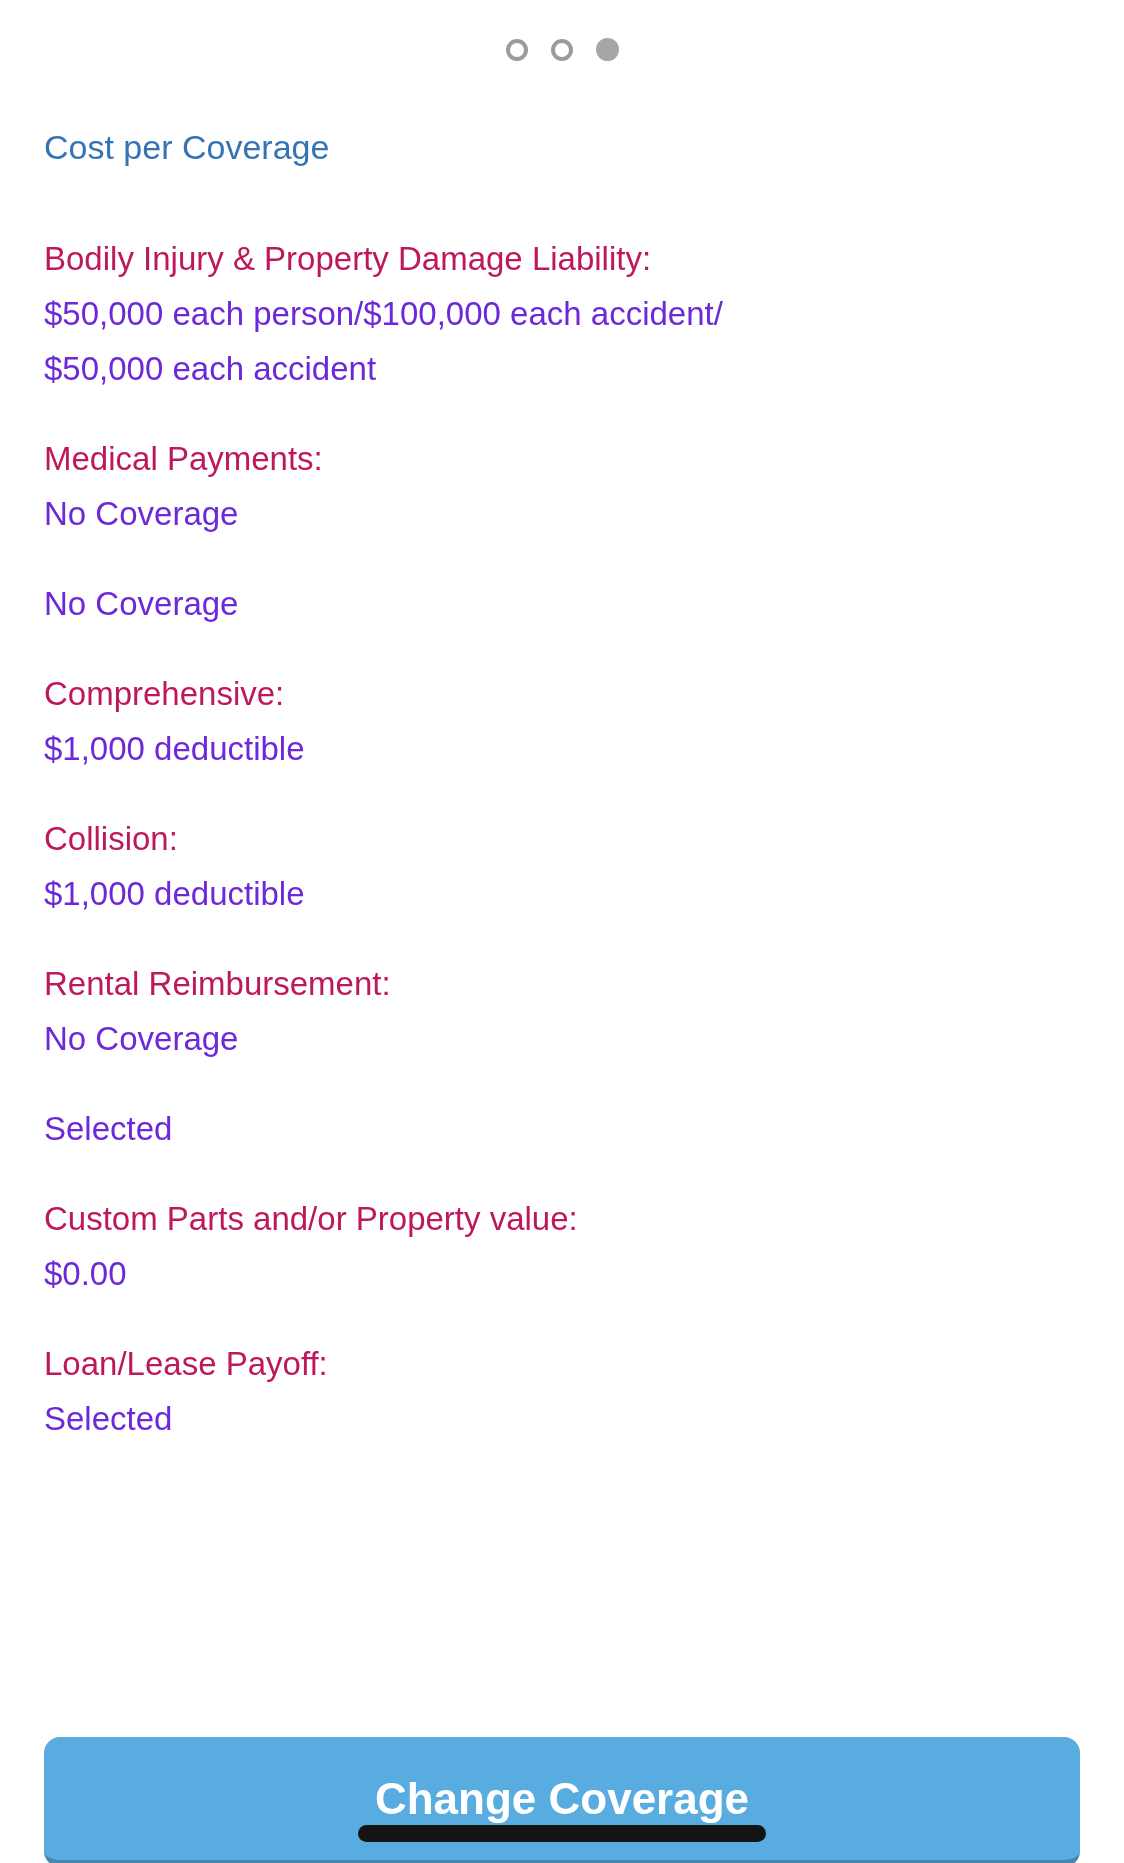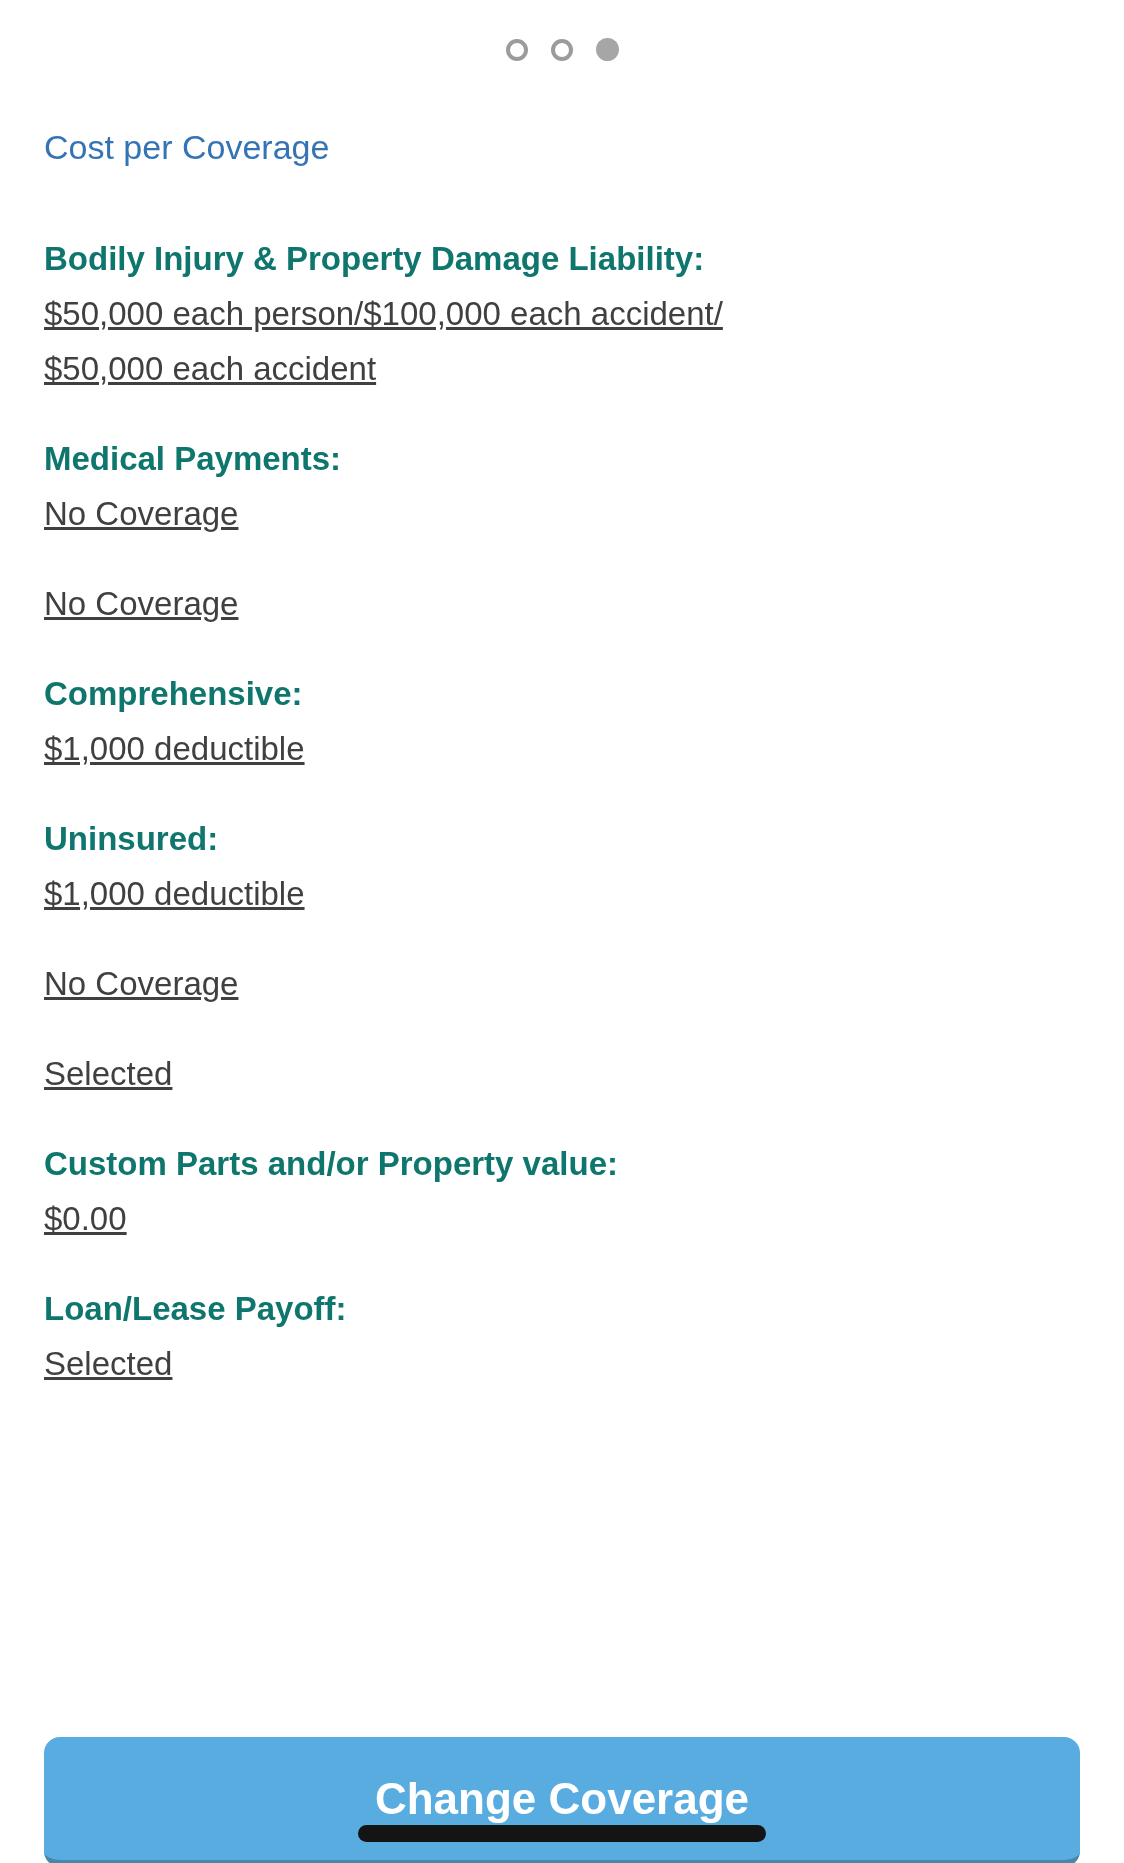--- a/index.html
+++ b/index.html
@@ -62,28 +62,27 @@
   }
   .coverage-item {
     margin-bottom: 35px;
   }
   .coverage-item p {
     margin: 0;
     font-size: 33px;
     line-height: 55px;
   }
   .coverage-label {
-    font-weight: 700;
-    color: #0f766e;
+    font-weight: 400;
+    color: #be185d;
   }
   .coverage-value {
     font-weight: 400;
-    color: #404040;
+    color: #6d28d9;
     max-width: 790px;
-    text-decoration: underline;
   }
   
   .change-btn {
     position: absolute;
     left: 44px;
     right: 44px;
     top: 1737px;
     height: 130px;
     background: #58ace0;
     border: none;
@@ -136,24 +135,25 @@
         <p class="coverage-value">No Coverage</p>
       </div>
       <div class="coverage-item">
         <p class="coverage-value">No Coverage</p>
       </div>
       <div class="coverage-item">
         <p class="coverage-label">Comprehensive:</p>
         <p class="coverage-value">$1,000 deductible</p>
       </div>
       <div class="coverage-item">
-        <p class="coverage-label">Uninsured:</p>
+        <p class="coverage-label">Collision:</p>
         <p class="coverage-value">$1,000 deductible</p>
       </div>
       <div class="coverage-item">
+        <p class="coverage-label">Rental Reimbursement:</p>
         <p class="coverage-value">No Coverage</p>
       </div>
       <div class="coverage-item">
         <p class="coverage-value">Selected</p>
       </div>
       <div class="coverage-item">
         <p class="coverage-label">Custom Parts and/or Property value:</p>
         <p class="coverage-value">$0.00</p>
       </div>
       <div class="coverage-item">

